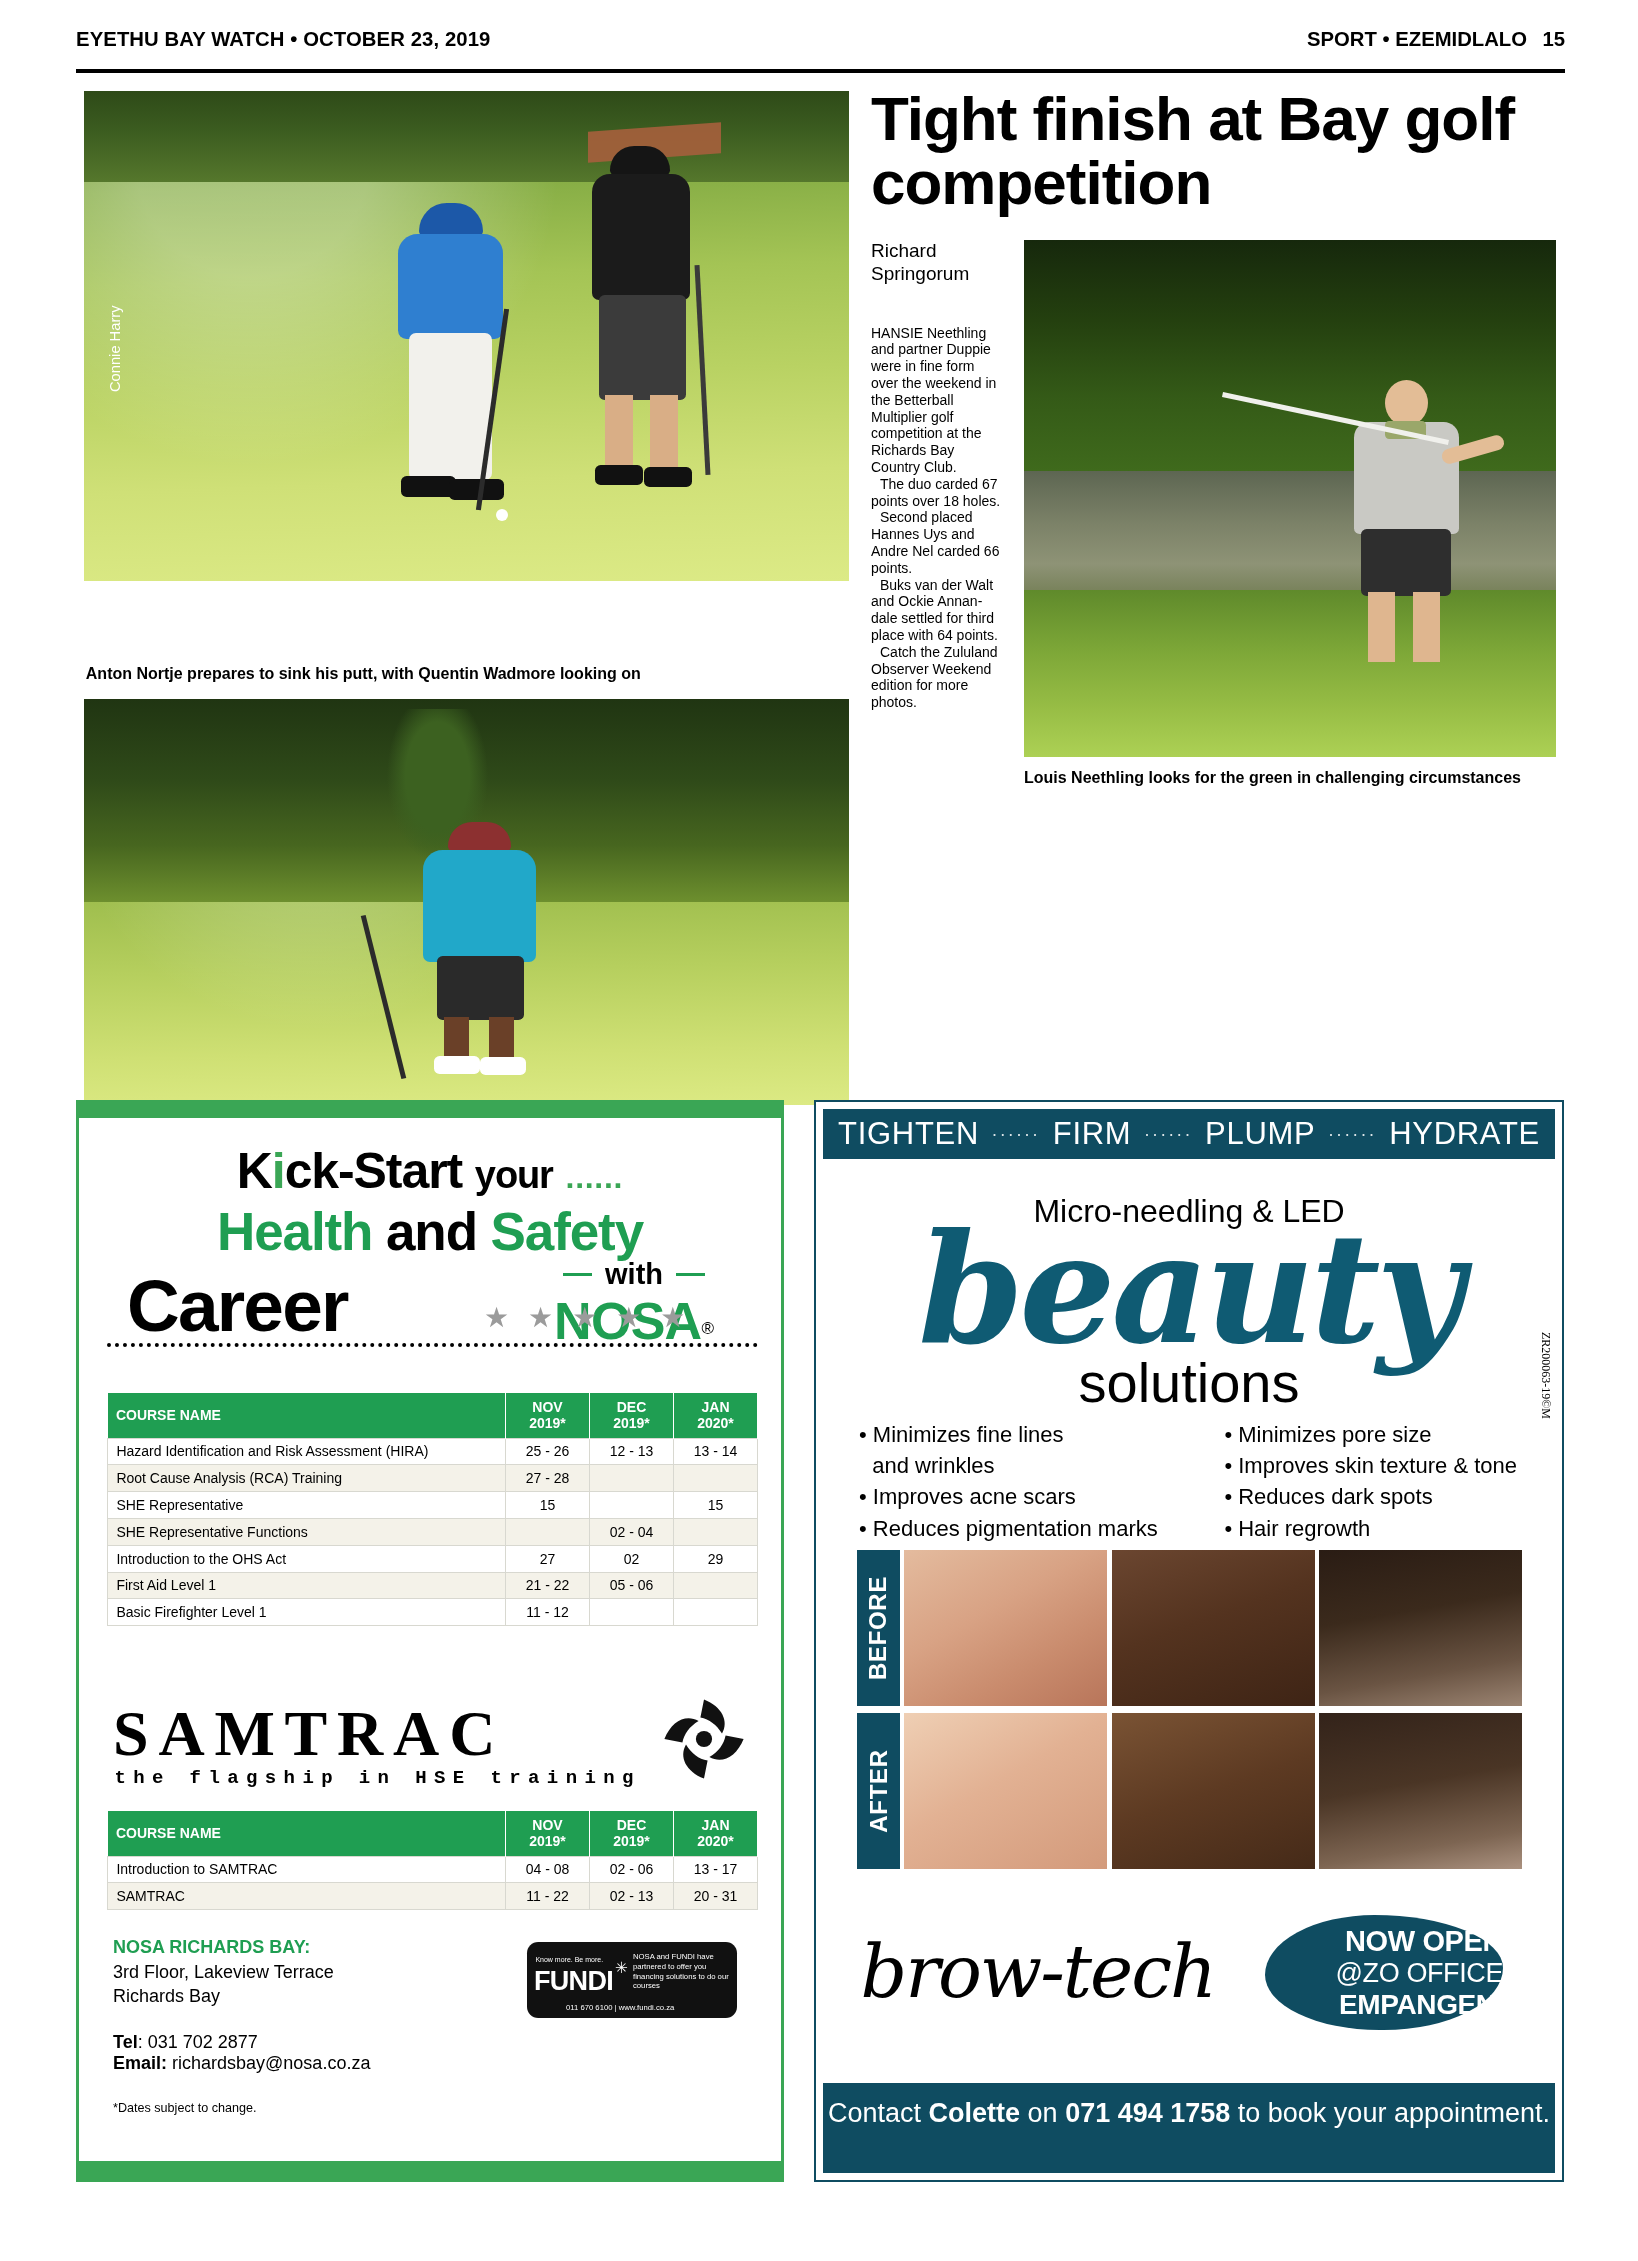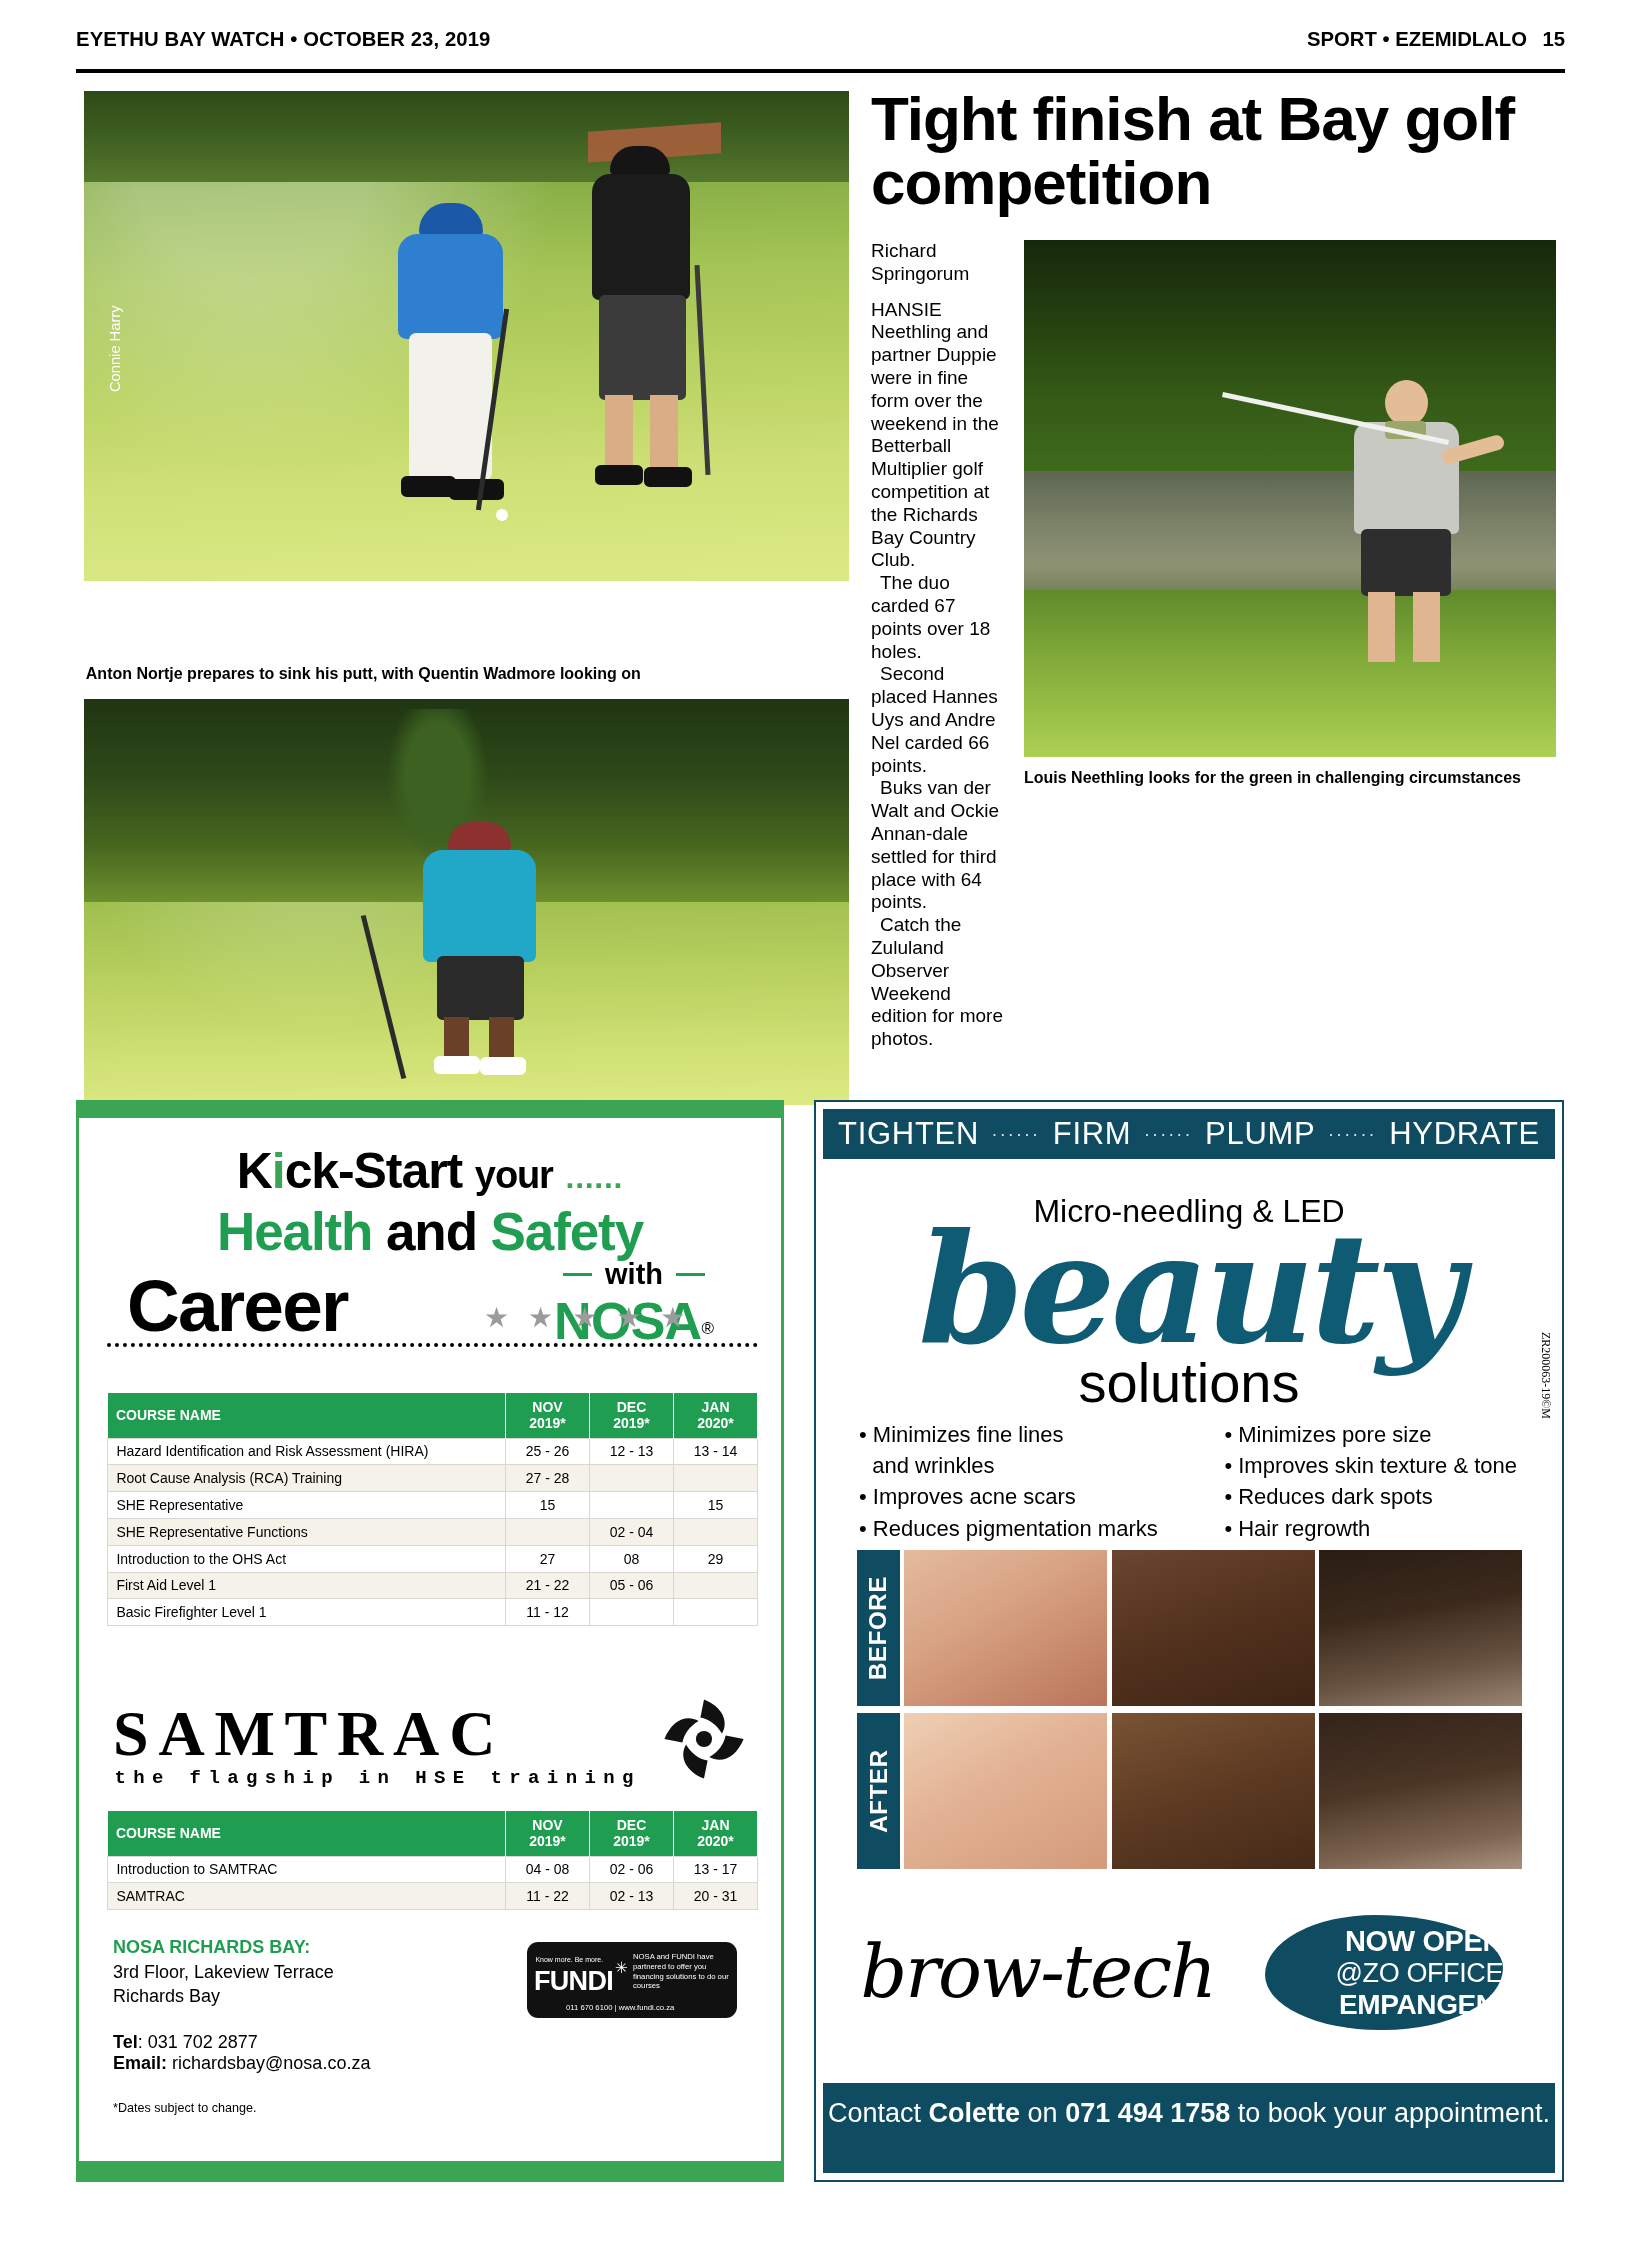--- a/index.html
+++ b/index.html
@@ -110,21 +110,21 @@
   
   #headline {
     position: absolute; left: 795px; top: 2.8px; width: 694px;
     font-size: 62px; font-weight: bold; line-height: 1.03;
     letter-spacing: -1px;
   }
 
   
   #article { position: absolute; left: 795px; top: 156px; width: 134px; }
   #article .byline { font-size: 19px; line-height: 1.2; }
-  #article .body { margin-top: 13px; font-size: 19px; line-height: 1.2; }
+  #article .body { margin-top: 39px; font-size: 14px; line-height: 1.2; }
   #article .body p { text-indent: 9px; }
   #article .body p.noindent { text-indent: 0; }
 
   
   #photo-louis { left: 948px; top: 156px; width: 532px; height: 517px;
     background:
       linear-gradient(181deg,#1f3a12 0%,#2b4c17 16%,#3a631e 30%,#4a7a25 40%,#5a8c2b 46%,
         #6b6f47 50%, #7e7d5c 56%, #8c8a66 62%, #6e8f3a 70%, #8db342 82%, #a9c952 100%);
   }
   #photo-louis .canopy {
@@ -450,21 +450,21 @@
         </tr>
       <tr>
           <td>SHE Representative Functions</td>
           <td class="m"></td>
           <td class="m">02 - 04</td>
           <td class="m"></td>
         </tr>
       <tr>
           <td>Introduction to the OHS Act</td>
           <td class="m">27</td>
-          <td class="m">08</td>
+          <td class="m">02</td>
           <td class="m">29</td>
         </tr>
       <tr>
           <td>First Aid Level 1</td>
           <td class="m">21 - 22</td>
           <td class="m">05 - 06</td>
           <td class="m"></td>
         </tr>
       <tr>
           <td>Basic Firefighter Level 1</td>

